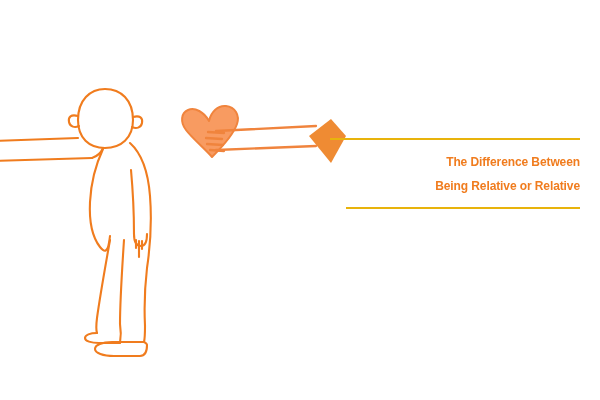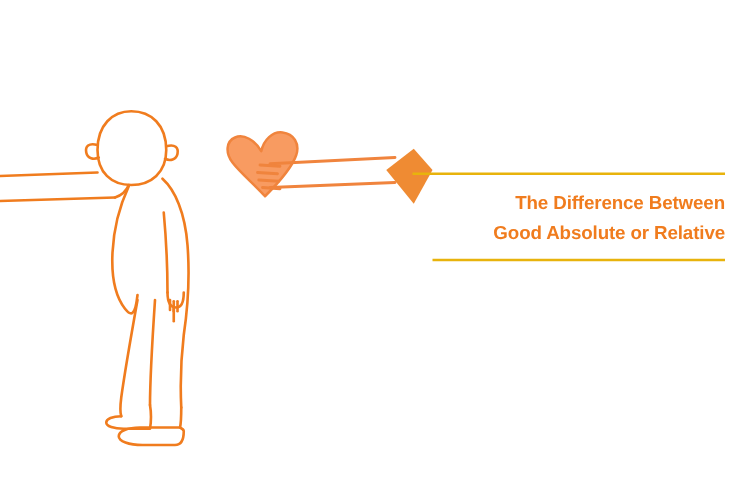--- a/index.html
+++ b/index.html
@@ -33,21 +33,21 @@
   }
   .rule {
     height: 2px;
     width: 100%;
     background: #E8B30C;
   }
   .rule-top { margin: 0 0 11px 0; }
   .rule-bottom { margin: 9px 0 0 0; width: 234px; margin-left: auto; }
   .headline-lines {
     color: #F07C1E;
-    font-size: 15px;
+    font-size: 12px;
     font-weight: bold;
     line-height: 23.5px;
     letter-spacing: -0.1px;
     white-space: nowrap;
   }
   .headline-lines div { display: block; }
 </style>
 </head>
 <body>
 
@@ -138,18 +138,18 @@
                L 331 119
                L 346 136
                L 331 163 Z" fill="#EF8B33"></path>
     </g>
   </svg>
 
   <div class="headline-block">
     <div class="rule rule-top"></div>
     <div class="headline-lines">
       <div>The Difference Between</div>
-      <div>Good Absolute or Relative</div>
+      <div>Being Relative or Relative</div>
     </div>
     <div class="rule rule-bottom"></div>
   </div>
 
 </div>
 
 </body></html>

